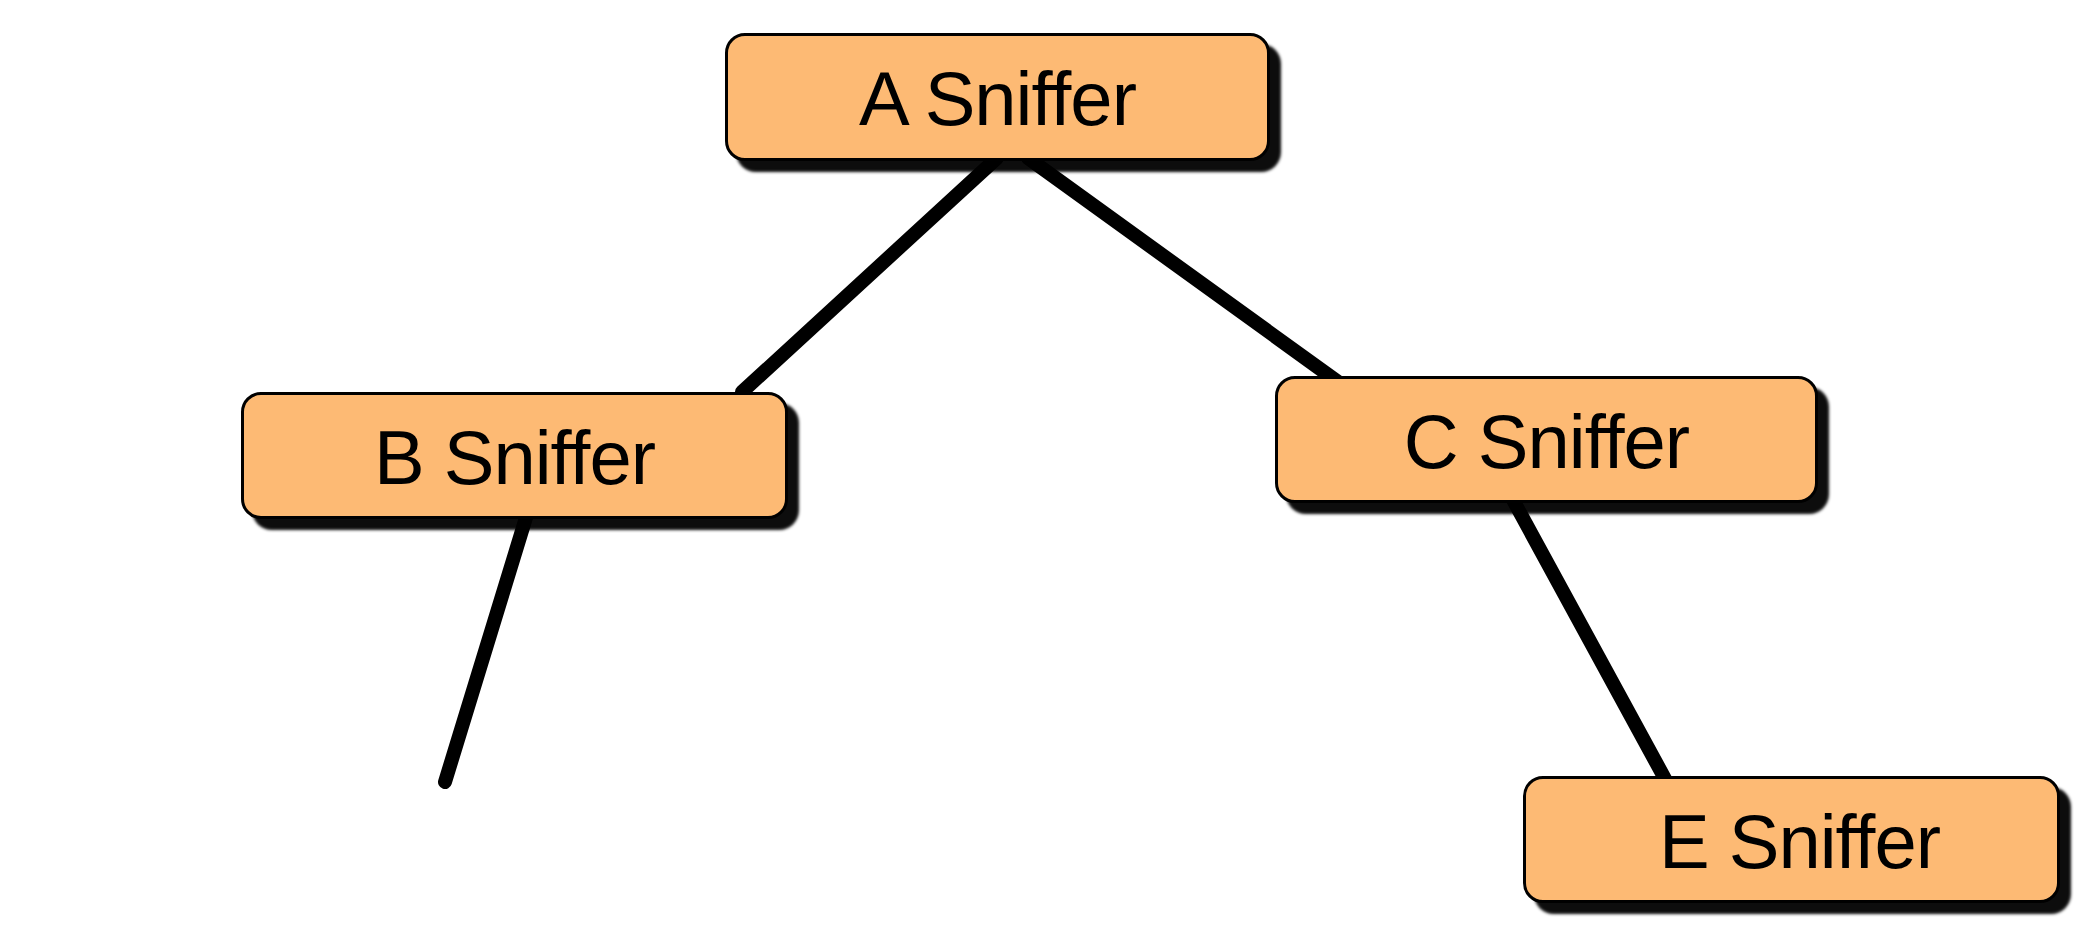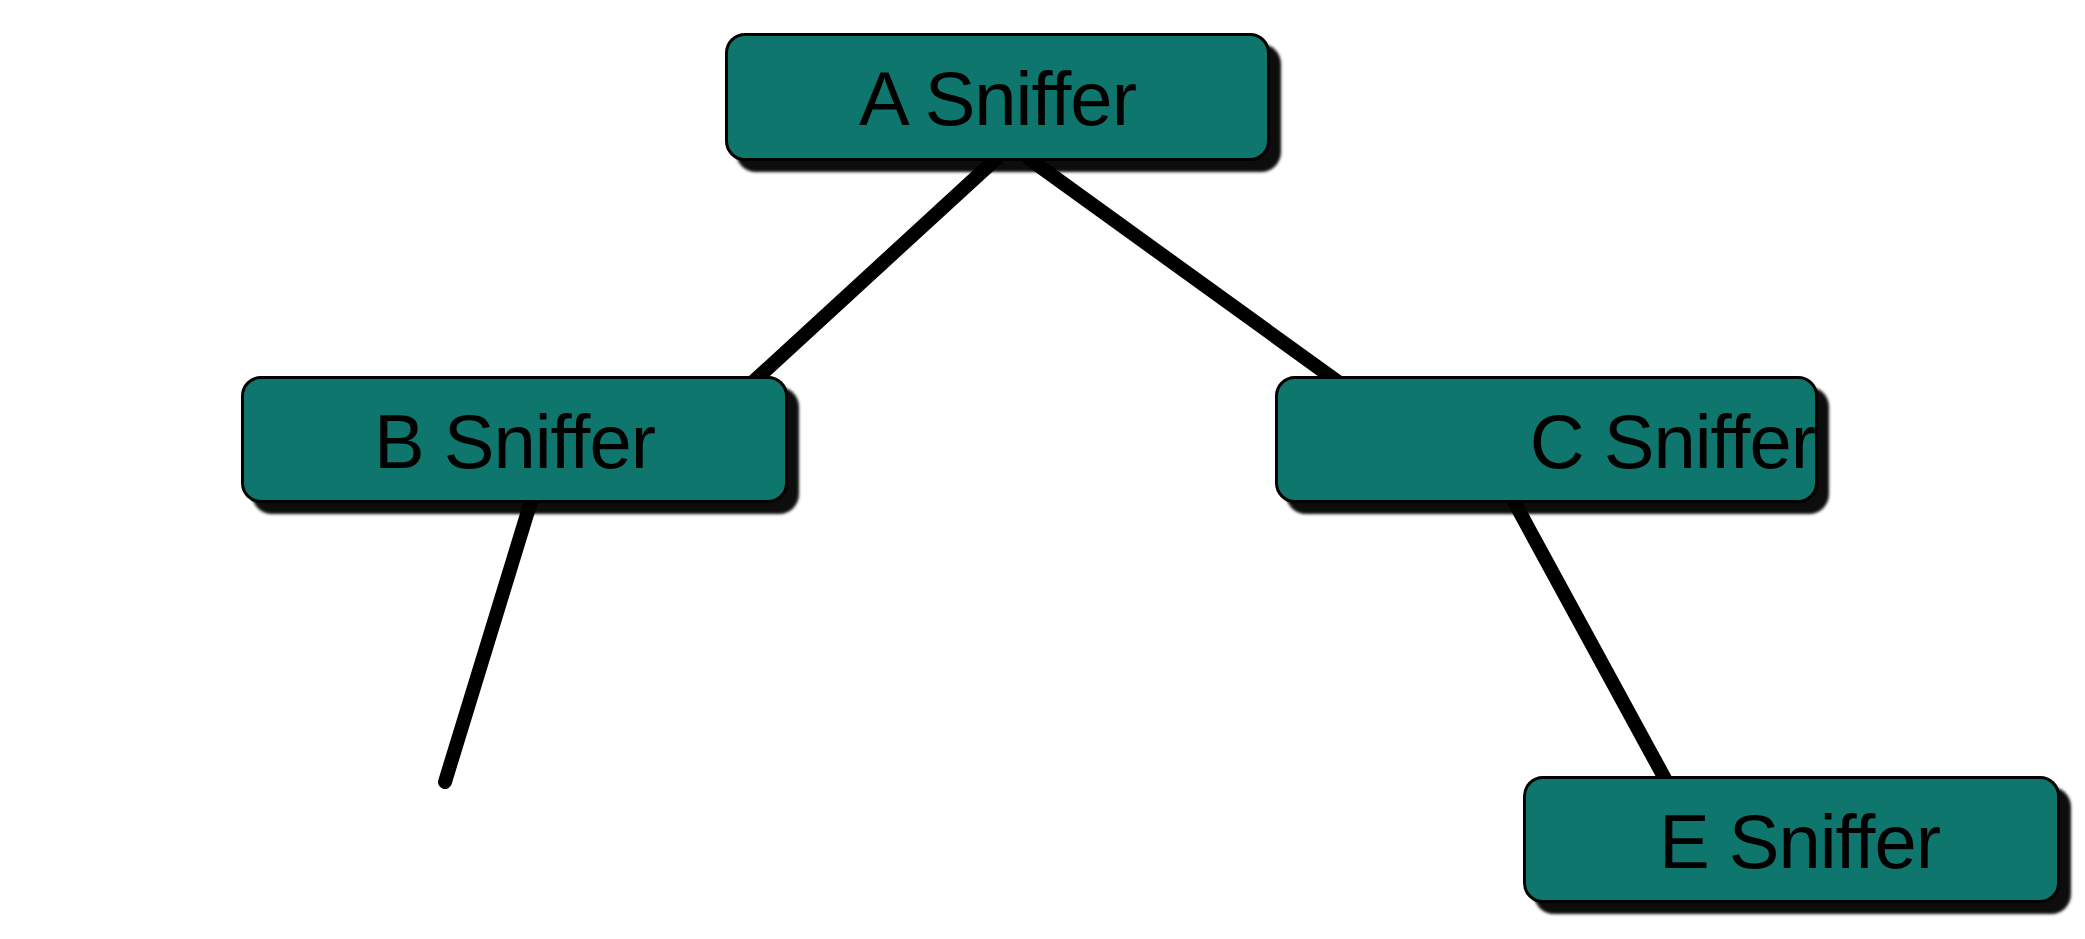--- a/index.html
+++ b/index.html
@@ -27,37 +27,37 @@
     stroke: #000000;
     stroke-width: 14;
     stroke-linecap: round;
   }
   .node {
     position: absolute;
     z-index: 2;
     display: flex;
     align-items: center;
     justify-content: center;
-    background: #0f766e;
+    background: #fdba74;
     border: 3px solid #000000;
     border-radius: 20px;
     box-shadow: 11px 11px 3px rgba(0, 0, 0, 0.95);
     box-sizing: border-box;
   }
   .node .label {
     color: #000000;
     font-size: 76px;
     letter-spacing: -1px;
     line-height: 1;
     white-space: nowrap;
     padding-top: 4px;
   }
   .node-a { left: 725px;  top: 33px;  width: 545px; height: 128px; }
-  .node-b { left: 241px;  top: 376px; width: 547px; height: 127px; text-align: right; }
-  .node-c { left: 1275px; top: 376px; width: 543px; height: 127px; justify-content: flex-end; }
+  .node-b { left: 241px;  top: 392px; width: 547px; height: 127px; text-align: right; }
+  .node-c { left: 1275px; top: 376px; width: 543px; height: 127px; }
   .node-d { left: 45px;   top: 770px; width: 540px; height: 127px; }
   .node-e { left: 1523px; top: 776px; width: 537px; height: 127px; padding-left: 16px; }
 </style>
 </head>
 <body>
 
 <div class="stage">
 
   <svg class="edges-layer" viewBox="0 0 2085 939" xmlns="http://www.w3.org/2000/svg">
     <line x1="997" y1="158" x2="742" y2="392"></line>

